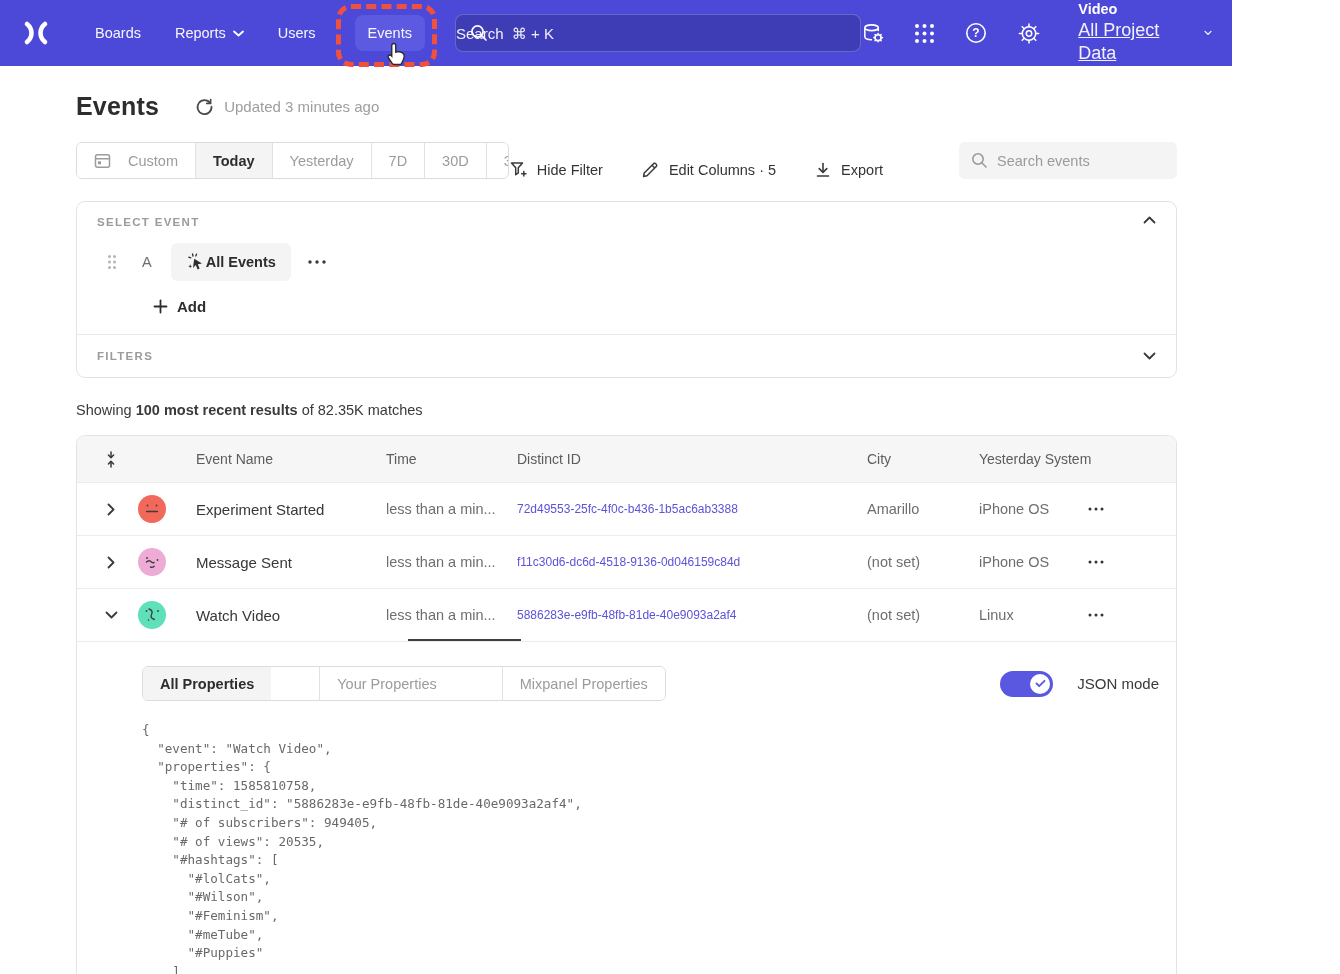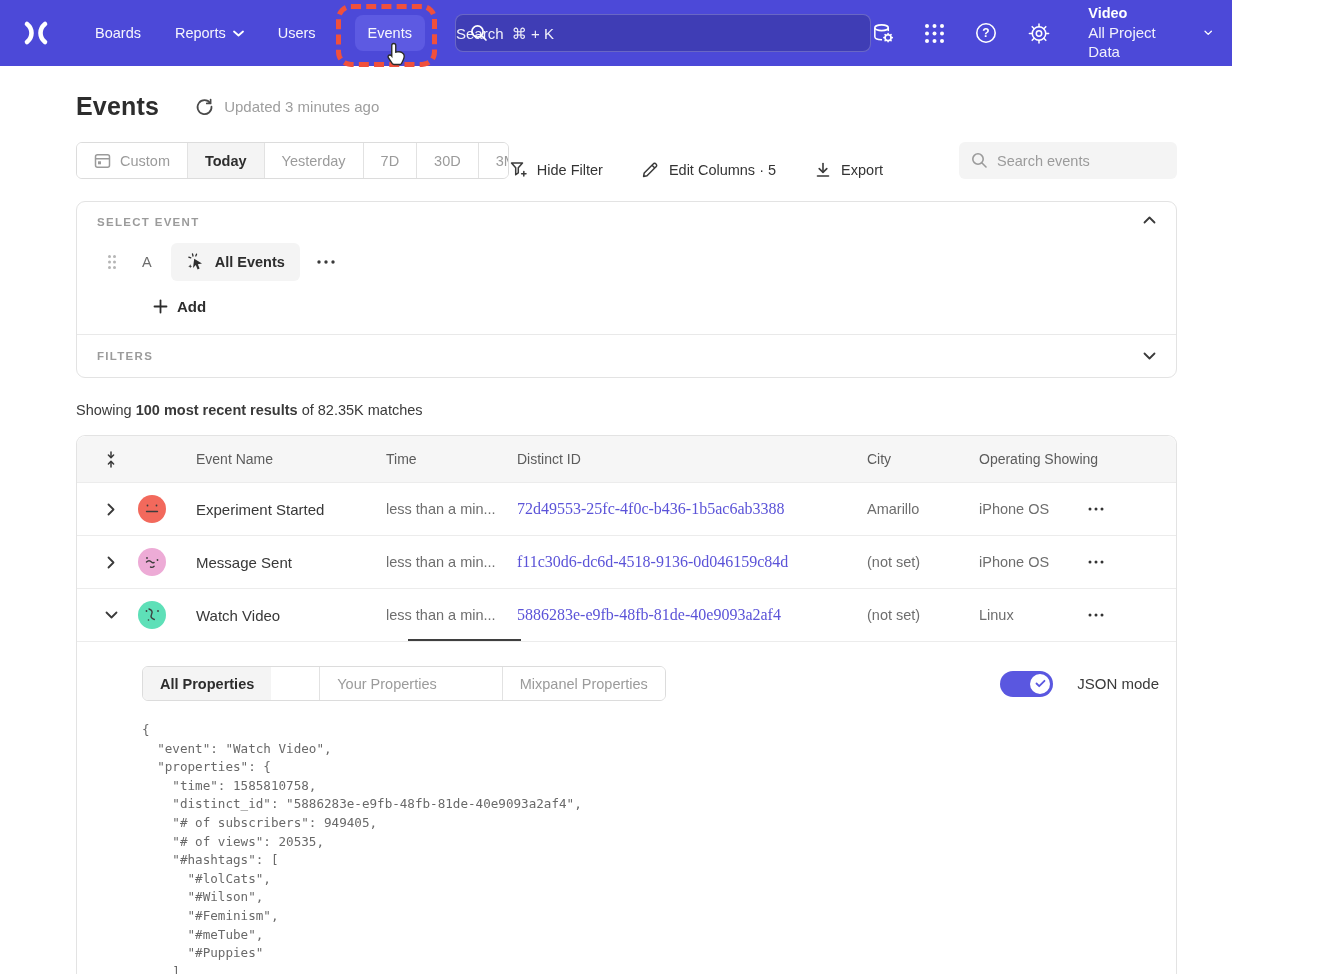--- a/index.html
+++ b/index.html
@@ -14,78 +14,78 @@
   .nav-item { color:rgba(255,255,255,.95); font-size:14.5px; font-weight:500; padding:10px 13px; border-radius:8px; cursor:pointer; display:flex; align-items:center; gap:7px; }
   .nav-item.pill { background:#5d5ae2; margin-left:18px; }
   .nav-search { position:relative; margin-left:30px; width:462px; height:38px; background:rgba(0,0,0,.16); border:1px solid rgba(255,255,255,.22); border-radius:8px; display:flex; align-items:center; }
   .nav-search svg { position:absolute; left:14px; }
   .nav-search input { background:transparent; border:none; outline:none; color:#fff; font-size:15px; font-family:inherit; width:100%; }
   .nav-search input::placeholder { color:rgba(255,255,255,.92); }
   .nav-right { margin-left:auto; display:flex; align-items:center; gap:29px; }
   .nav-icon { width:24px; height:24px; display:flex; align-items:center; justify-content:center; cursor:pointer; }
   .project { margin-left:8px; color:#fff; line-height:1.3; }
   .project .p-name { font-size:14.5px; font-weight:700; }
-  .project .p-sub { font-size:15px; opacity:.92; }
+  .project .p-sub { font-size:18px; opacity:.92;text-decoration:underline; }
   .project-chevron { margin-left:14px; }
 
   
   .annotation-box { position:absolute; left:336px; top:4px; width:101px; height:63px; border:5px dashed #f0503c; border-radius:15px; pointer-events:none; z-index:50; }
   .annotation-cursor { position:absolute; left:386px; top:42px; z-index:51; pointer-events:none; }
 
   
   main { padding:0 55px 0 76px; }
   .page-head { margin-top:26px; display:flex; align-items:center; }
   .page-title { font-size:25px; font-weight:700; color:#2d2d2d; letter-spacing:.2px; }
   .refresh-btn { margin-left:36px; cursor:pointer; display:flex; }
   .updated { margin-left:10px; font-size:15px; color:#9e9e9e; }
 
   
   .toolbar { margin-top:21px; display:flex; align-items:center; }
   .segmented { display:inline-flex; border:1px solid #dcdcdc; border-radius:6px; overflow:hidden; height:37px; }
-  .seg { display:flex; align-items:center; gap:9px; padding:0 17px; font-size:14.5px; color:#9b9b9b; border-left:1px solid #e2e2e2; cursor:pointer; background:#fff; white-space:nowrap; }
+  .seg { display:flex; align-items:center; gap:17px; padding:0 17px; font-size:14.5px; color:#9b9b9b; border-left:1px solid #e2e2e2; cursor:pointer; background:#fff; white-space:nowrap; }
   .seg:first-child { border-left:none; }
   .seg.active { background:#f4f4f4; color:#2d2d2d; font-weight:600; }
   .toolbar-actions { margin-left:auto; display:flex; align-items:flex-end; gap:38px; }
   .tool-btn { display:flex; align-items:center; gap:9px; font-size:14.5px; font-weight:500; color:#343434; cursor:pointer; white-space:nowrap; }
   .search-events { position:relative; width:218px; height:37px; background:#f4f4f4; border-radius:6px; margin-left:38px; display:flex; align-items:center; }
   .search-events svg { position:absolute; left:12px; }
   .search-events input { background:transparent; border:none; outline:none; width:100%; padding-left:38px; font-size:14.5px; color:#555; font-family:inherit; }
   .search-events input::placeholder { color:#9b9b9b; }
 
   
   .card { border:1px solid #e3e3e3; border-radius:9px; background:#fff; }
   .query-card { margin-top:22px; }
   .qc-header { display:flex; align-items:flex-start; justify-content:space-between; padding:14px 20px 0 20px; }
   .qc-label { font-size:11.5px; font-weight:600; letter-spacing:1.3px; color:#9b9b9b; }
   .chev-btn { cursor:pointer; display:flex; }
   .event-row { display:flex; align-items:center; margin:15px 0 0 30px; }
   .drag-handle { cursor:grab; display:flex; margin-right:25px; }
   .step-letter { font-size:14.5px; color:#6d6d6d; margin-right:19px; }
-  .event-pill { display:flex; align-items:center; gap:9px; background:#f4f4f4; border-radius:6px; padding:9px 15px; cursor:pointer; }
+  .event-pill { display:flex; align-items:center; background:#f4f4f4; border-radius:6px; padding:9px 15px; cursor:pointer; }
   .event-pill .ep-label { font-size:14.5px; font-weight:600; color:#2d2d2d; }
   .more-dots { margin-left:17px; cursor:pointer; display:flex; }
   .add-btn { display:flex; align-items:center; gap:9px; margin:17px 0 19px 76px; cursor:pointer; font-size:15px; font-weight:600; color:#2d2d2d; }
   .qc-divider { border-top:1px solid #e9e9e9; }
   .filters-row { display:flex; align-items:center; justify-content:space-between; padding:15px 20px; cursor:pointer;gap:44px; }
 
   
   .summary { margin-top:24px; font-size:14.5px; color:#3a3a3a; }
   .summary b { font-weight:700; }
 
   
   .table-card { margin-top:17px; border-radius:9px 9px 0 0; border-bottom:none; }
   .grid-row { display:grid; grid-template-columns:24px 73px 190px 131px 350px 112px 1fr 40px; align-items:center; padding:0 60px 0 22px; }
   .thead { height:46px; background:#f6f6f6; border-radius:9px 9px 0 0; font-size:14px; color:#5c5c5c; }
   .th { white-space:nowrap; }
   .trow { height:53px; border-top:1px solid #ececec; position:relative; cursor:pointer; }
   .row-chevron { justify-self:center; display:flex; }
   .avatar { width:28px; height:28px; border-radius:50%; margin-left:15px; display:flex; align-items:center; justify-content:center; }
   .cell-event { font-size:15px; color:#383838; white-space:nowrap; }
   .cell-time { font-size:14.5px; color:#6e6e6e; white-space:nowrap; }
-  .cell-id { font-family:Liberation Serif, serif; font-size:16px; color:#5b53d8; cursor:pointer; white-space:nowrap; }
+  .cell-id { font-family:Liberation Sans, sans-serif; font-size:12px; color:#5b53d8; cursor:pointer; white-space:nowrap; }
   .cell-gray { font-size:14.5px; color:#6e6e6e; white-space:nowrap; }
   .row-dots { justify-self:center; cursor:pointer; display:flex; }
   .time-underline { position:absolute; left:331px; bottom:0; width:113px; height:2px; background:#3f3f3f; }
 
   
   .detail { border-top:1px solid #ececec; padding:24px 17px 0 65px; }
   .detail-top { display:flex; align-items:center; }
   .tabs { display:inline-flex; border:1px solid #dcdcdc; border-radius:6px; overflow:hidden; height:35px;gap:48px; }
   .tab { display:flex; align-items:center; padding:0 17px; font-size:14.5px; color:#9b9b9b; border-left:1px solid #e2e2e2; cursor:pointer; background:#fff; white-space:nowrap; }
   .tab:first-child { border-left:none; }
@@ -353,21 +353,21 @@
               <polyline points="3.4,4 6,6.6 8.6,4"></polyline>
             <line x1="6" y1="16" x2="6" y2="11"></line>
               <polyline points="3.4,13 6,10.4 8.6,13"></polyline>
           </svg>
         </span>
         <span></span>
         <span class="th">Event Name</span>
         <span class="th">Time</span>
         <span class="th">Distinct ID</span>
         <span class="th">City</span>
-        <span class="th">Operating Showing</span>
+        <span class="th">Yesterday System</span>
         <span></span>
       </div>
 
       <div class="grid-row trow">
         <span class="row-chevron">
           <svg width="8" height="13" viewBox="0 0 8 13">
               <polyline points="1.5,1.5 6.5,6.5 1.5,11.5" fill="none" stroke="#3a3a3a" stroke-width="1.8" stroke-linecap="round" stroke-linejoin="round"></polyline>
             </svg>
         </span>
         <span class="avatar" style="background: rgb(242, 105, 92);">

